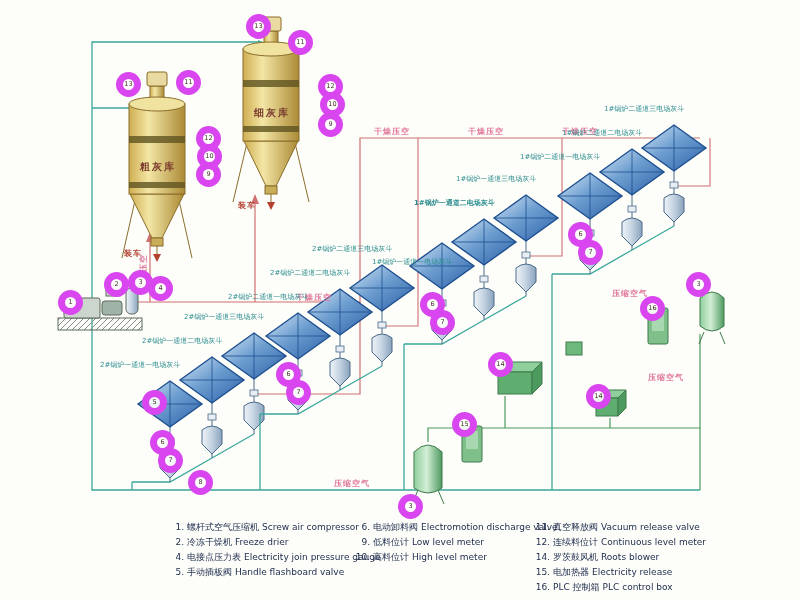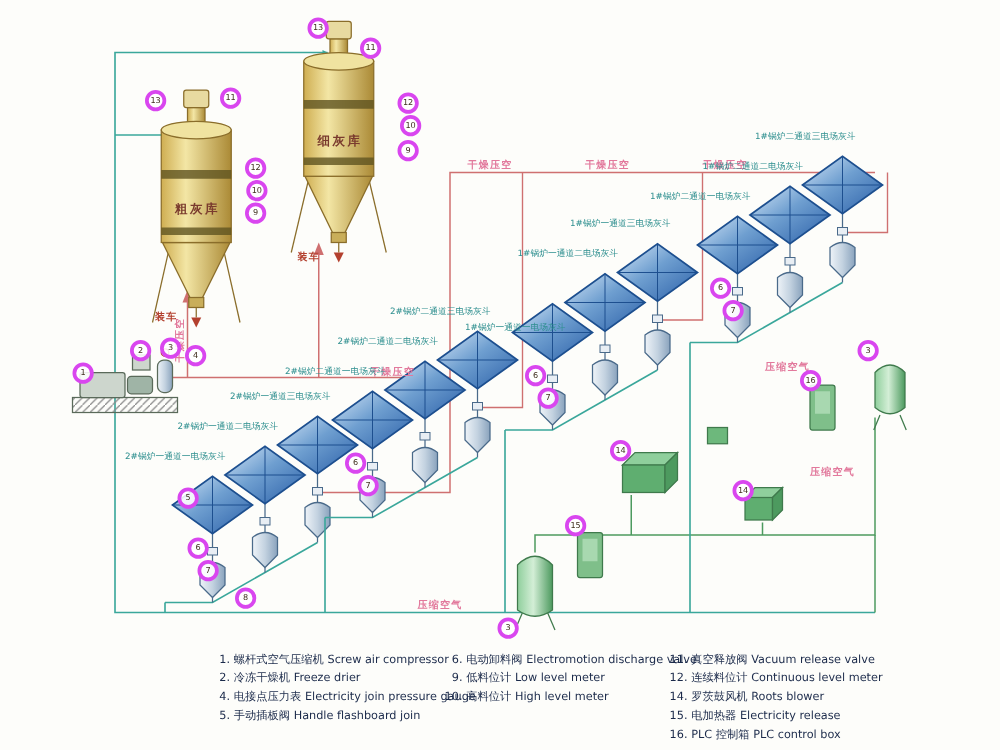--- a/index.html
+++ b/index.html
@@ -4,21 +4,21 @@
 <style>
   html,body{margin:0;padding:0;background:#ffffff;width:800px;height:600px;overflow:hidden;
     font-family:"DejaVu Sans","Liberation Sans",sans-serif;}
   .stage{position:relative;width:800px;height:600px;background:#fdfdfa;}
   #diagram-svg{position:absolute;left:0;top:0;}
   #overlay{position:absolute;left:0;top:0;width:800px;height:520px;pointer-events:none;}
   .flow-label{position:absolute;font-size:8px;white-space:nowrap;font-weight:bold;letter-spacing:1px;}
   .flow-label.vert{transform:rotate(-90deg);transform-origin:left top;}
   .group-label{position:absolute;font-size:7px;color:#2e8f8f;white-space:nowrap;text-align:right;}
   .silo-label{position:absolute;font-size:10px;font-weight:bold;color:#7a3b2e;letter-spacing:2px;text-align:center;width:50px;}
-  .callout{position:absolute;width:11px;height:11px;border:3px solid #d946ef;border-radius:50%;
+  .callout{position:absolute;width:11px;height:11px;border:7px solid #d946ef;border-radius:50%;
     font-size:6.5px;line-height:11px;text-align:center;color:#40301f;background:rgba(255,255,255,.88);}
   .legend{position:absolute;left:168px;top:521px;display:flex;gap:14px;font-size:9px;color:#1b2a4a;}
   .legend-col{display:flex;flex-direction:column;gap:2px;}
   .legend-col.c1{width:172px;}
   .legend-col.c2{width:166px;}
   .legend-col.c3{width:184px;}
   .legend-item{white-space:nowrap;}
   .legend-item .num{display:inline-block;width:16px;text-align:right;margin-right:3px;}
   .legend-item .zh{margin-right:3px;}
 </style>
@@ -298,33 +298,33 @@
       <div class="callout" style="left: 586px; top: 384px;">14</div>
       <div class="callout" style="left: 452px; top: 412px;">15</div>
       <div class="callout" style="left: 640px; top: 296px;">16</div>
       <div class="group-label" style="left: 100px; top: 360px;">2#锅炉一通道一电场灰斗</div>
       <div class="group-label" style="left: 142px; top: 336px;">2#锅炉一通道二电场灰斗</div>
       <div class="group-label" style="left: 184px; top: 312px;">2#锅炉一通道三电场灰斗</div>
       <div class="group-label" style="left: 228px; top: 292px;">2#锅炉二通道一电场灰斗</div>
       <div class="group-label" style="left: 270px; top: 268px;">2#锅炉二通道二电场灰斗</div>
       <div class="group-label" style="left: 312px; top: 244px;">2#锅炉二通道三电场灰斗</div>
       <div class="group-label" style="left: 372px; top: 222px; margin-top: 35px;">1#锅炉一通道一电场灰斗</div>
-      <div class="group-label" style="left: 414px; top: 198px;">1#锅炉一通道二电场灰斗</div>
+      <div class="group-label" style="left: 414px; top: 198px; font-weight: bold;">1#锅炉一通道二电场灰斗</div>
       <div class="group-label" style="left: 456px; top: 174px;">1#锅炉一通道三电场灰斗</div>
       <div class="group-label" style="left: 520px; top: 152px;">1#锅炉二通道一电场灰斗</div>
       <div class="group-label" style="left: 562px; top: 128px;">1#锅炉二通道二电场灰斗</div>
       <div class="group-label" style="left: 604px; top: 104px;">1#锅炉二通道三电场灰斗</div>
     </div>
 
   <div class="legend">
     <div class="legend-col c1">
         <div class="legend-item"><span class="num">1.</span><span class="zh">螺杆式空气压缩机</span><span class="en">Screw air compressor</span></div>
         <div class="legend-item"><span class="num">2.</span><span class="zh">冷冻干燥机</span><span class="en">Freeze drier</span></div>
         <div class="legend-item"><span class="num">4.</span><span class="zh">电接点压力表</span><span class="en">Electricity join pressure gauge</span></div>
-        <div class="legend-item"><span class="num">5.</span><span class="zh">手动插板阀</span><span class="en">Handle flashboard join</span></div>
+        <div class="legend-item"><span class="num">5.</span><span class="zh">手动插板阀</span><span class="en">Handle flashboard valve</span></div>
       </div>
     <div class="legend-col c2">
         <div class="legend-item"><span class="num">6.</span><span class="zh">电动卸料阀</span><span class="en">Electromotion discharge valve</span></div>
         <div class="legend-item"><span class="num">9.</span><span class="zh">低料位计</span><span class="en">Low level meter</span></div>
         <div class="legend-item"><span class="num">10.</span><span class="zh">高料位计</span><span class="en">High level meter</span></div>
       </div>
     <div class="legend-col c3">
         <div class="legend-item"><span class="num">11.</span><span class="zh">真空释放阀</span><span class="en">Vacuum release valve</span></div>
         <div class="legend-item"><span class="num">12.</span><span class="zh">连续料位计</span><span class="en">Continuous level meter</span></div>
         <div class="legend-item"><span class="num">14.</span><span class="zh">罗茨鼓风机</span><span class="en">Roots blower</span></div>

